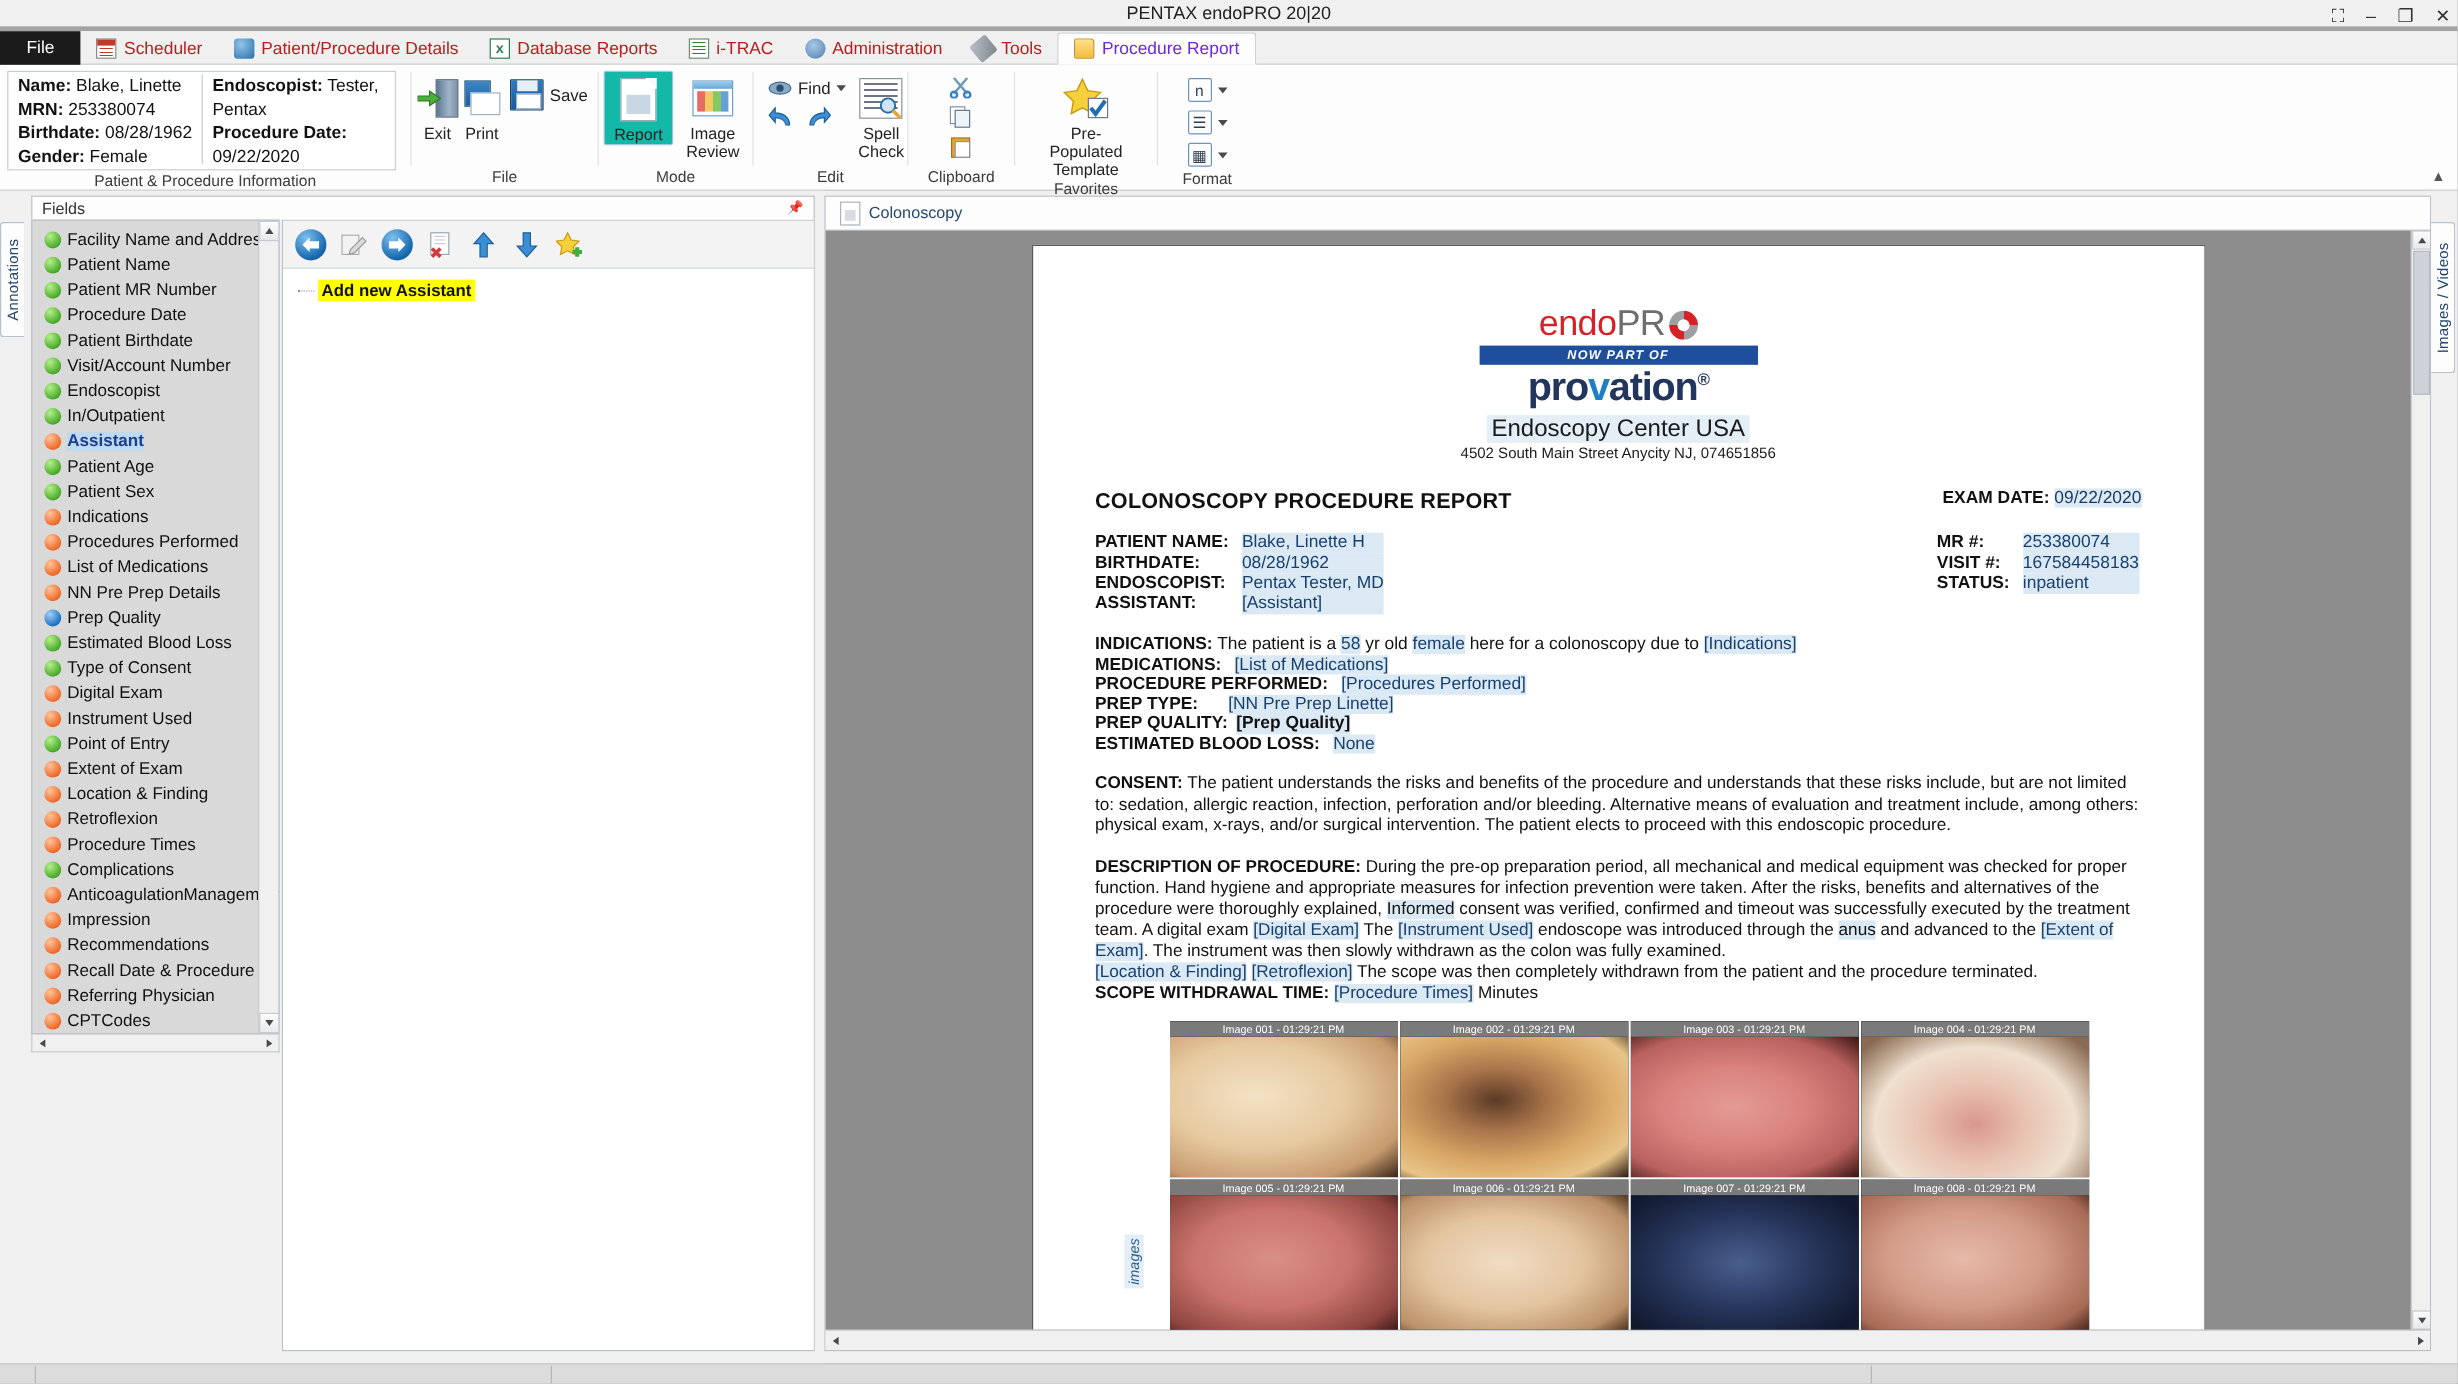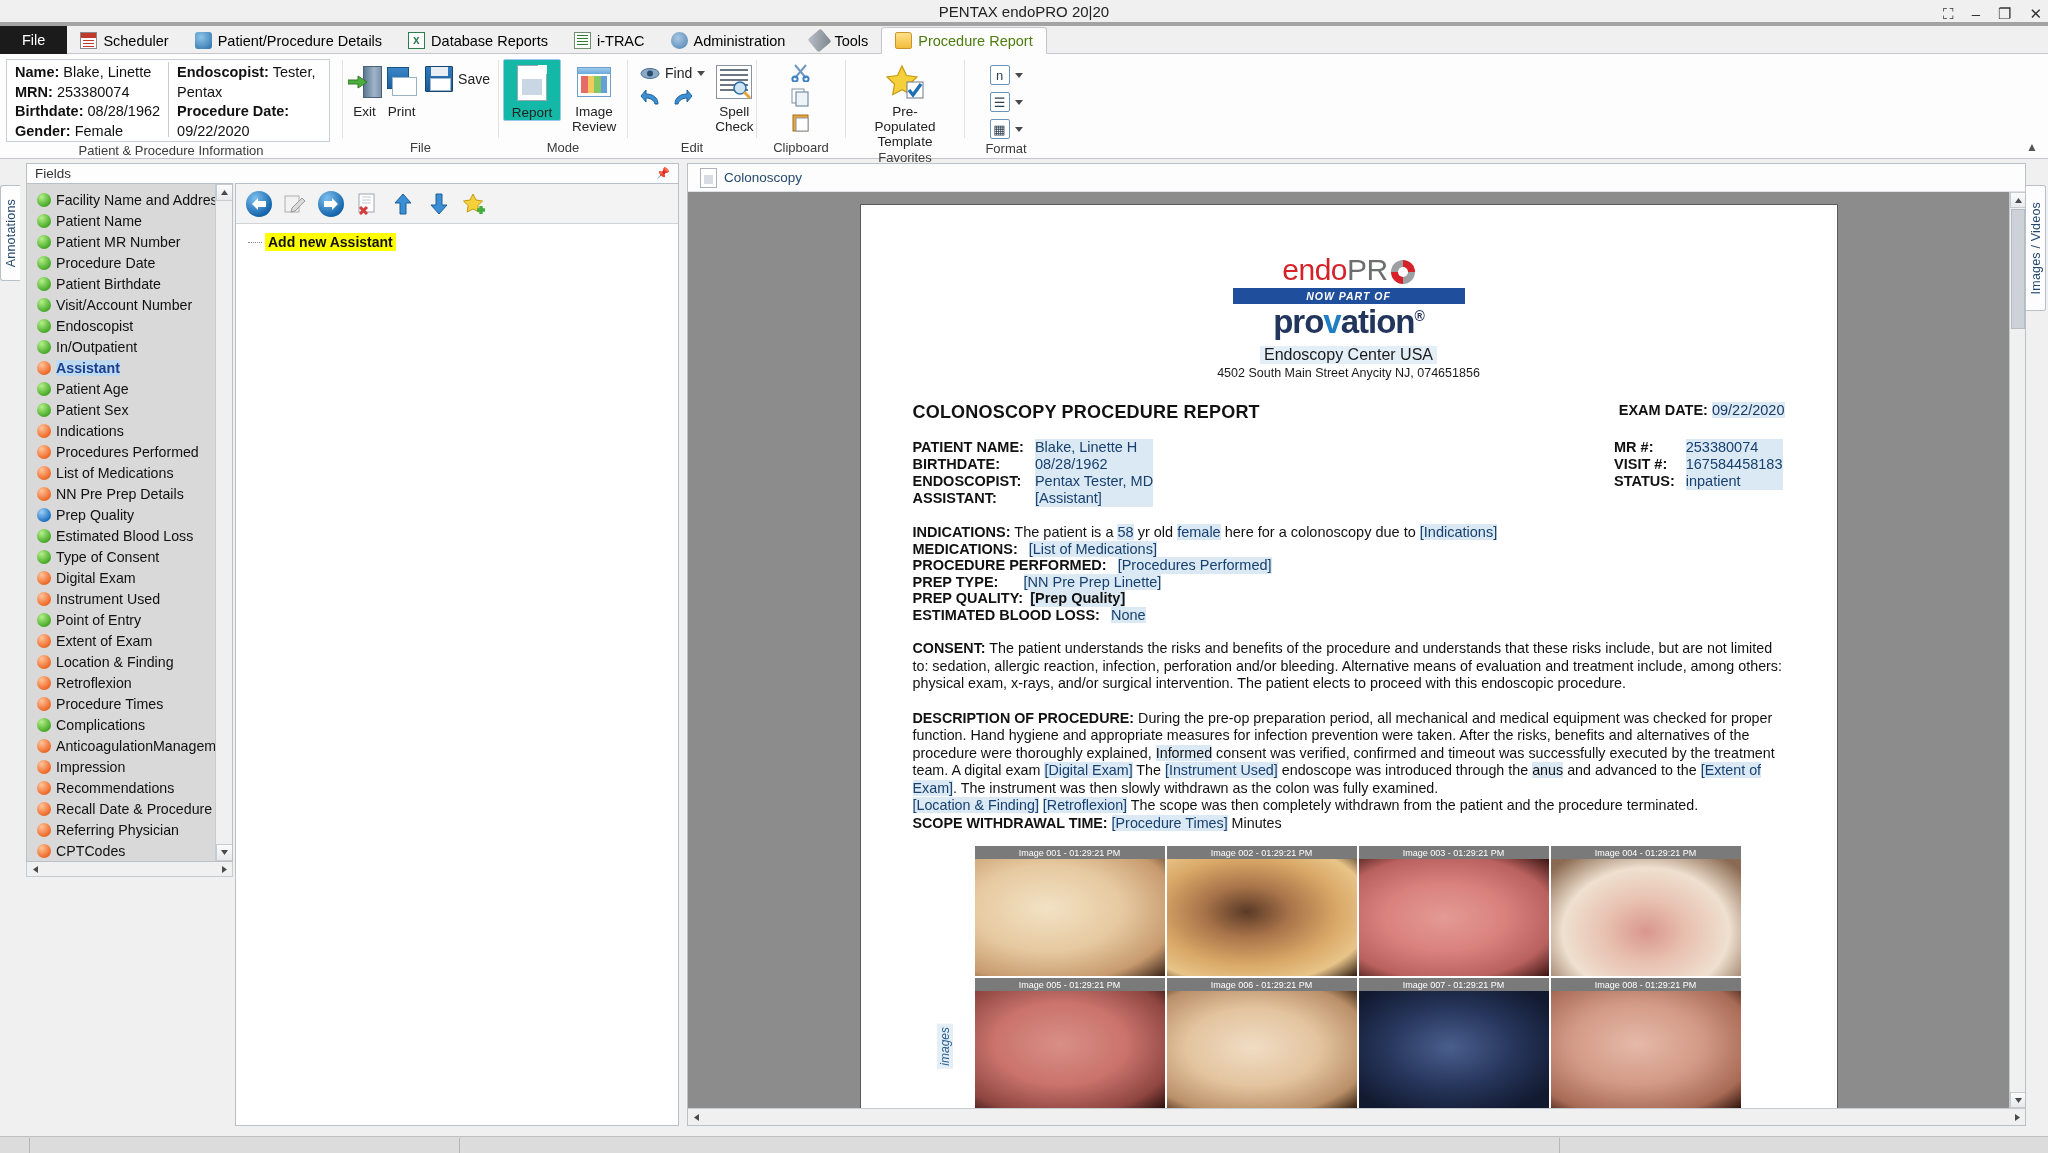--- a/index.html
+++ b/index.html
@@ -25,27 +25,27 @@
   
   .menubar {
     height:28px; background:#f0f0f0; display:flex; align-items:flex-end;
     position:relative;
   }
   .menubar::after {
     content:""; position:absolute; left:0; right:0; bottom:0; height:1px; background:#c3c7cc;
   }
   .mtab {
     display:flex; align-items:center; gap:6px;
-    height:27px; padding:0 13px; font-size:14.5px; color:#000000;
+    height:27px; padding:0 13px; font-size:14.5px; color:#b91c1c;
     position:relative; z-index:2; cursor:default;
   }
   .mtab.file { background:#1b1b1b; color:#fff; padding:0 22px; height:28px; }
   .mtab.active {
     background:#fdfdfd; border:1px solid #c3c7cc; border-bottom:1px solid #fdfdfd;
-    border-radius:3px 3px 0 0; color:#4d7c0f;
+    border-radius:3px 3px 0 0; color:#6d28d9;
   }
   .mico { width:17px; height:17px; display:inline-block; position:relative; flex:0 0 auto; }
 
   
   .ico-cal { background:#fff; border:1px solid #8a8a8a; }
   .ico-cal::before { content:""; position:absolute; left:0; right:0; top:0; height:5px; background:#c0392b; }
   .ico-cal::after { content:""; position:absolute; left:2px; top:7px; width:11px; height:7px;
      background:repeating-linear-gradient(to bottom,#c0392b 0 1px,transparent 1px 3px); }
   .ico-blue { background:radial-gradient(circle at 35% 30%, #8ec4e8, #2a6fa8); border-radius:3px; }
   .ico-green { background:#fff; border:1px solid #6f8f6f; }
@@ -183,21 +183,21 @@
   .logo-endo { font-size:30px; letter-spacing:-.5px; line-height:1; }
   .logo-endo .red { color:#d62128; font-weight:normal; }
   .logo-endo .gry { color:#6d6e70; }
   .aperture { display:inline-block; width:24px; height:24px; border-radius:50%; position:relative; vertical-align:-4px; margin-left:3px;
     background:conic-gradient(#d62128 0 25%, #9d9fa2 25% 50%, #d62128 50% 75%, #9d9fa2 75% 100%); }
   .aperture::after{content:"";position:absolute;inset:7px;background:#fff;border-radius:50%;}
   .nowpart { background:#1f4e9c; color:#fff; font-size:10.5px; font-style:italic; font-weight:bold; letter-spacing:1px;
      display:inline-block; padding:2px 0; width:232px; margin:3px 0 1px 0; }
   .prov { font-size:33px; font-weight:bold; color:#22355c; letter-spacing:-1px; line-height:1; }
   .prov .v { color:#1f7ec4; }
-  .center-name { font-size:16px; color:#1a1a1a; margin-top:8px; background:#e3eef7; display:inline-block; padding:0 4px; }
+  .center-name { font-size:20px; color:#1a1a1a; margin-top:8px; background:#e3eef7; display:inline-block; padding:0 4px; }
   .center-addr { font-size:12.5px; color:#1a1a1a; margin-top:2px; }
 
   .rtitle-row { display:flex; justify-content:space-between; margin-top:22px; }
   .rtitle { font-size:18px; font-weight:bold; color:#111; letter-spacing:.2px; }
   .examdate { font-size:14.5px; font-weight:bold; color:#111; }
   .examdate .val { font-weight:normal; color:#1a3a63; background:#dceaf5; }
 
   .demo-row { display:flex; justify-content:space-between; margin-top:16px; font-size:14.5px; }
   .demo-l table, .demo-r table { border-collapse:collapse; }
   .demo-l td, .demo-r td { padding:0 0 1px 0; vertical-align:top; }

